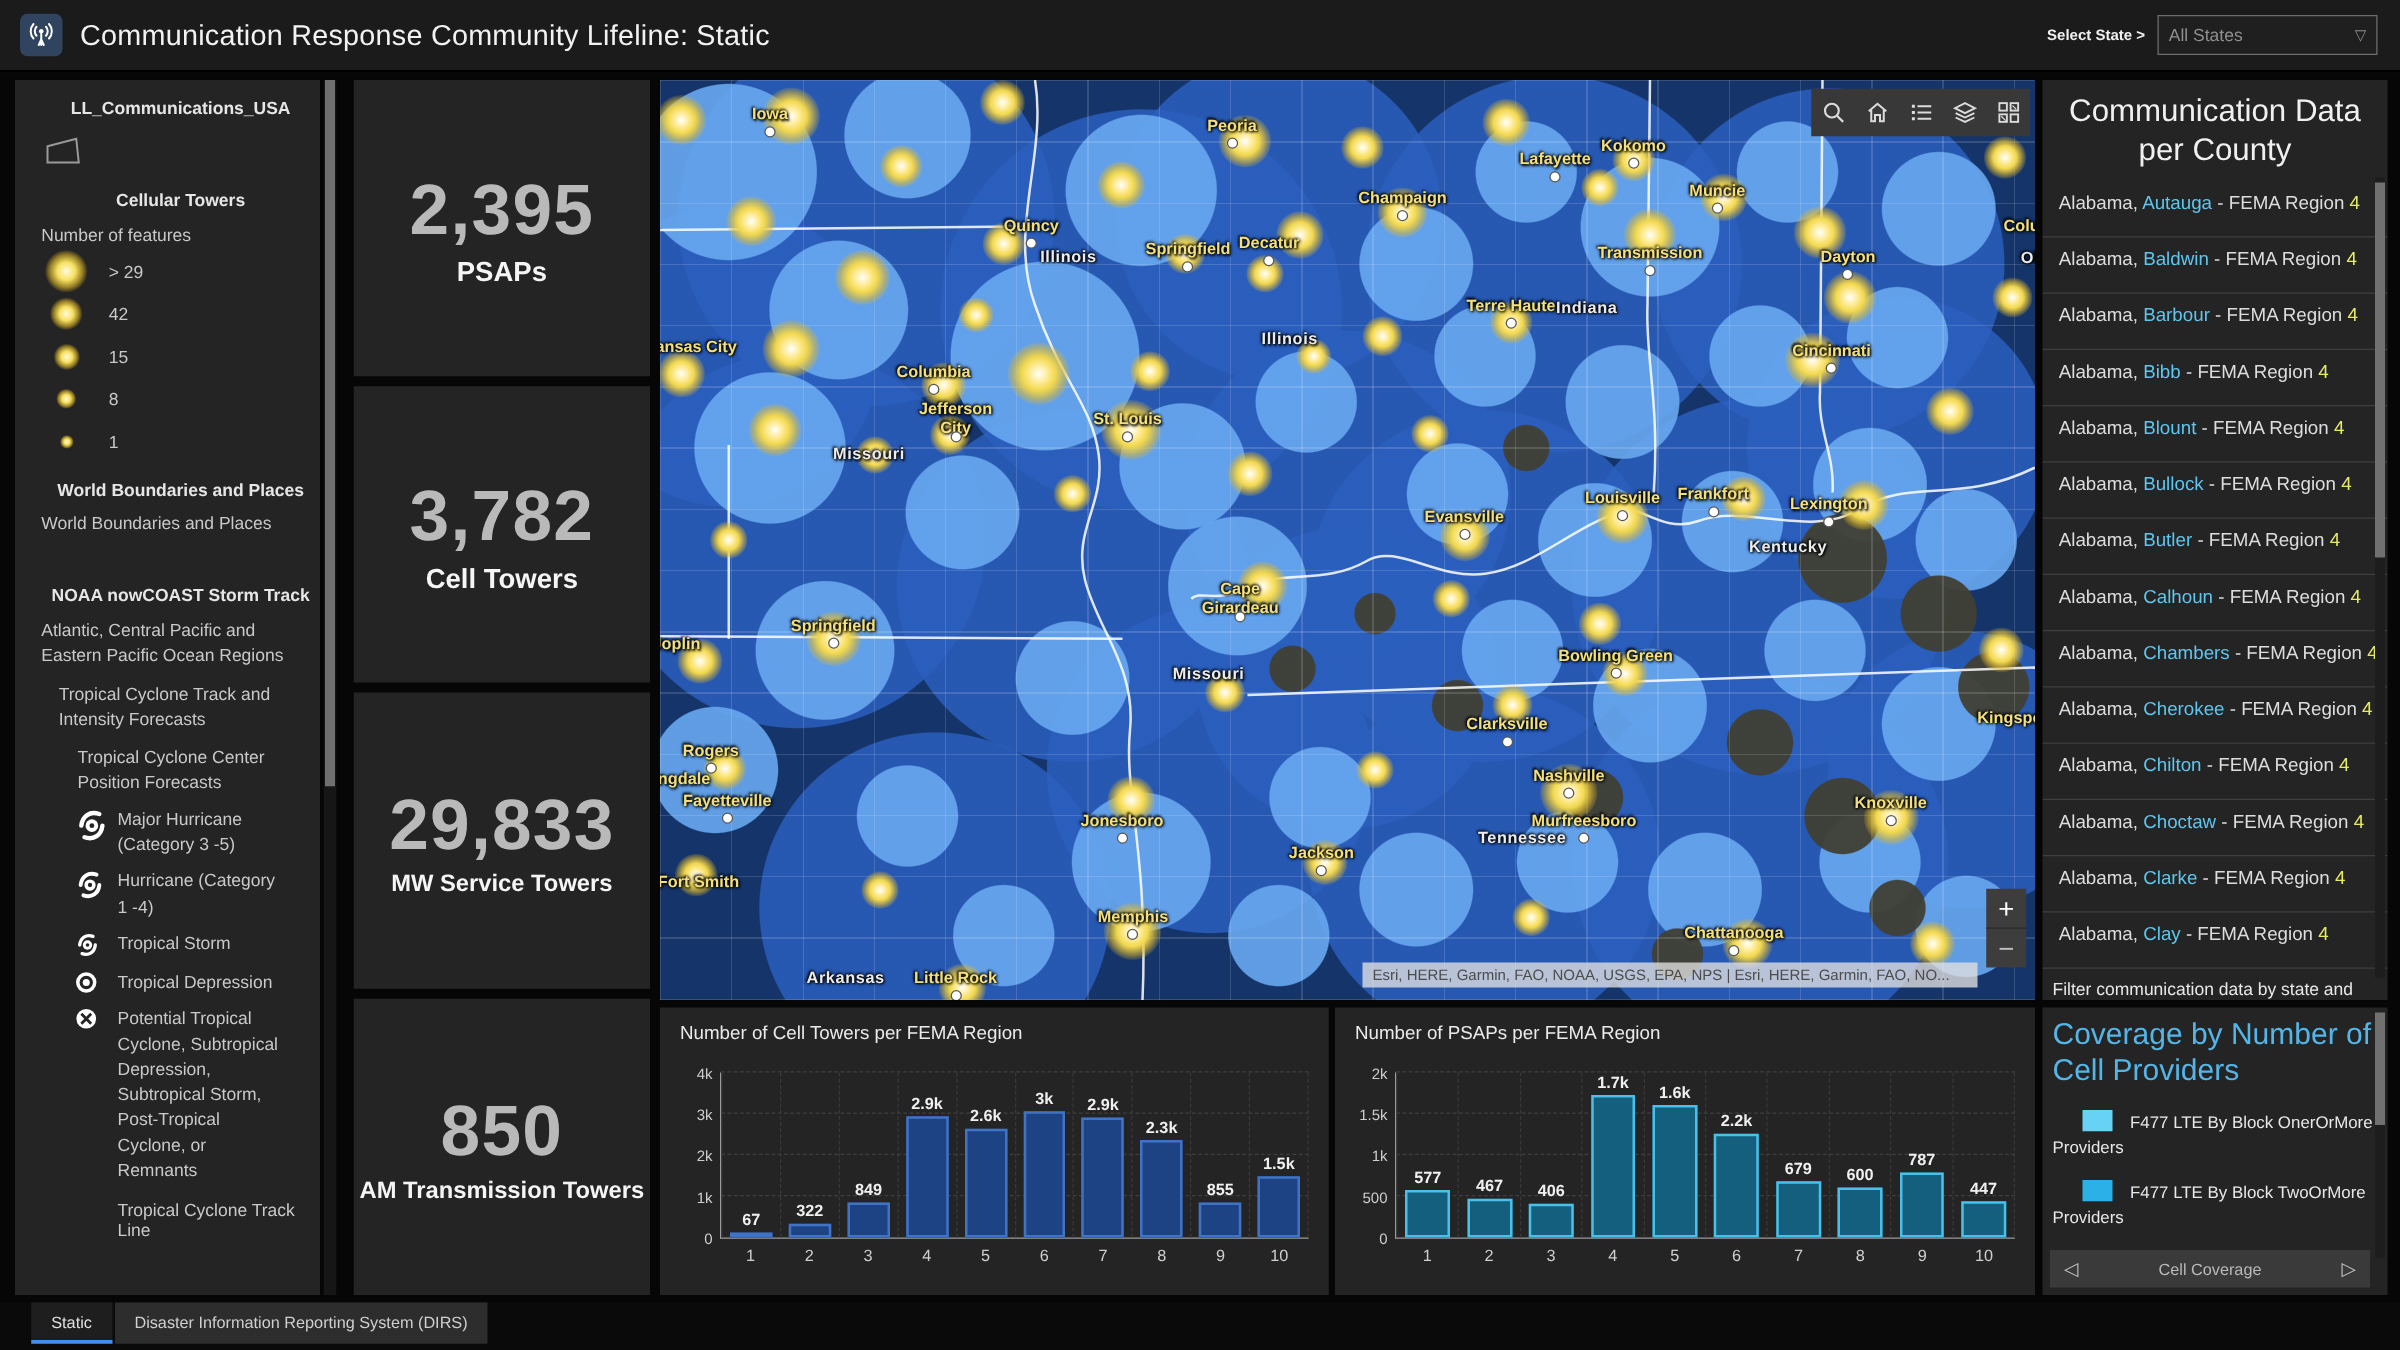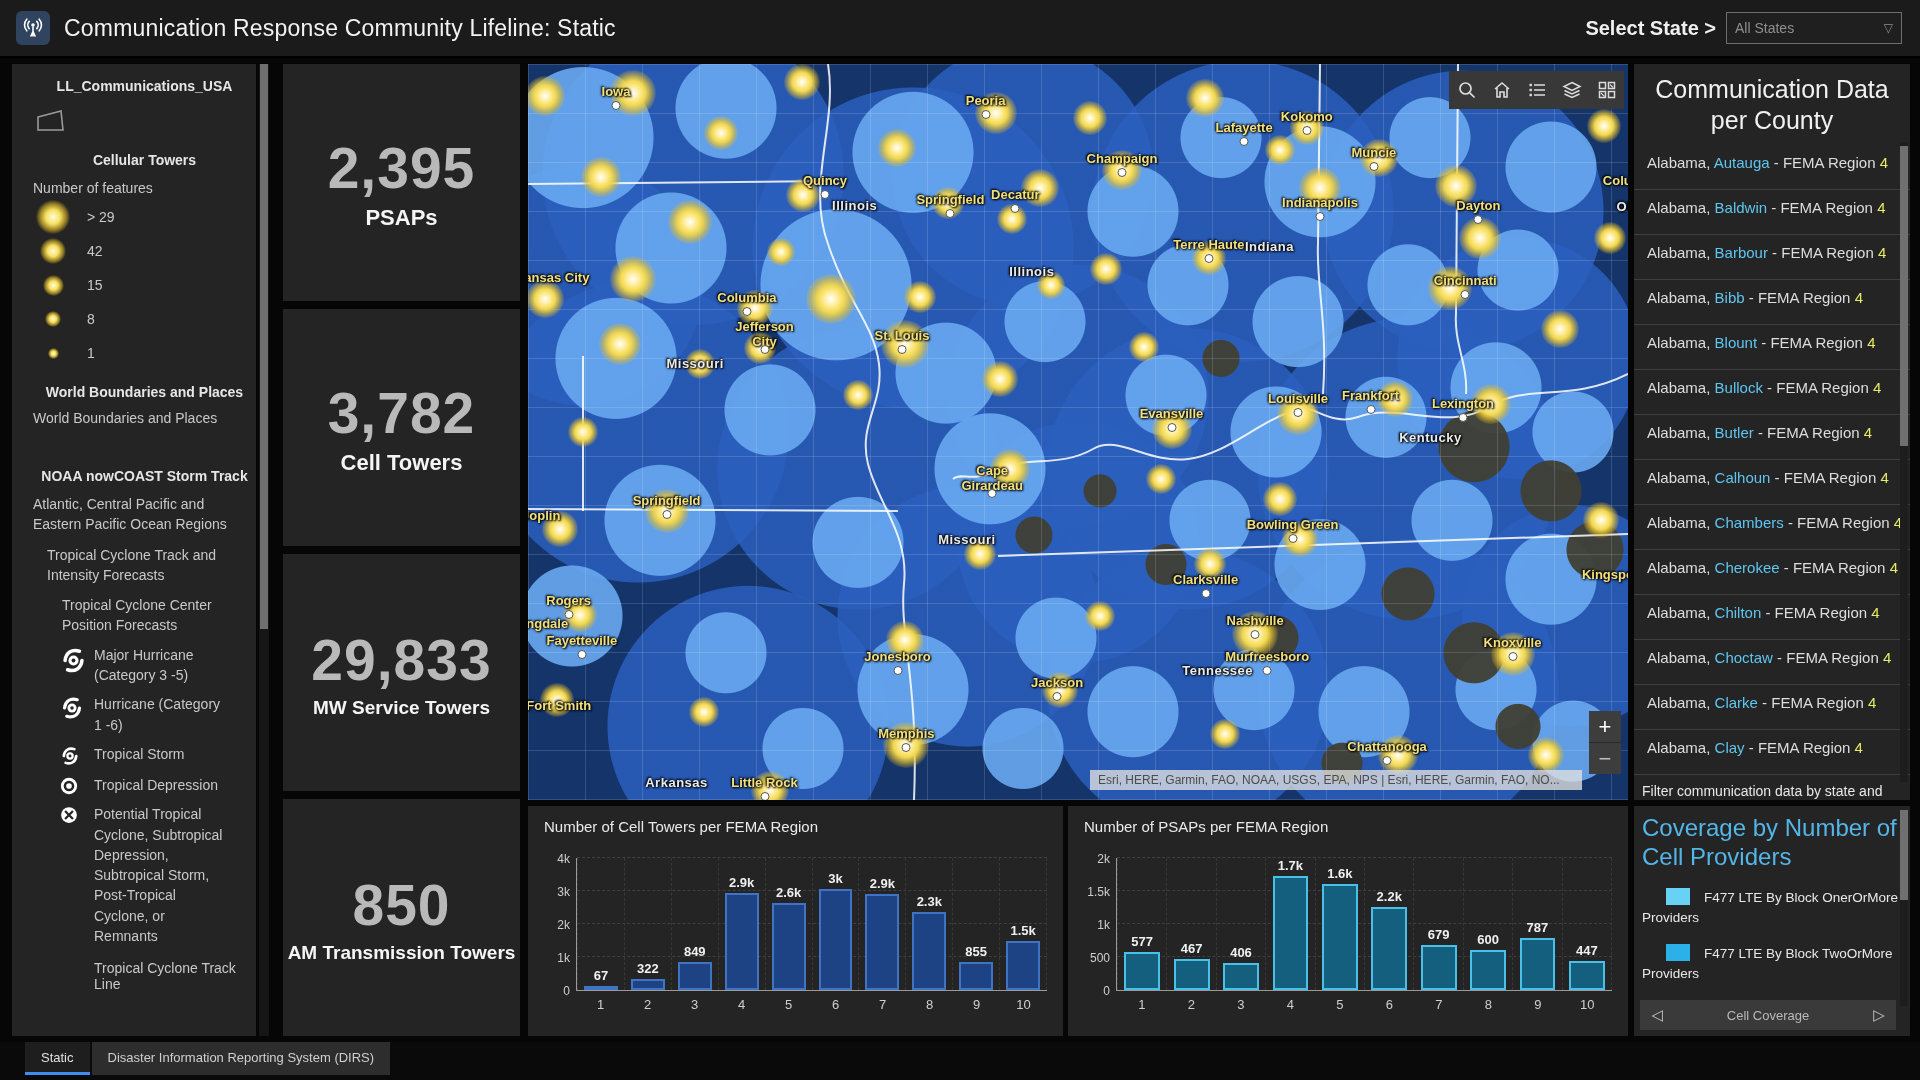--- a/index.html
+++ b/index.html
@@ -3,21 +3,21 @@
 <meta charset="utf-8">
 <style>
   html,body{margin:0;padding:0;background:#060606;width:1920px;height:1080px;overflow:hidden;
     font-family:"Liberation Sans","DejaVu Sans",sans-serif;-webkit-font-smoothing:antialiased;}
   .abs{position:absolute;}
   
   #header{position:absolute;left:0;top:0;width:1920px;height:56px;background:#1b1b1b;border-bottom:2px solid #000;display:flex;align-items:center;}
   #logo{width:34px;height:34px;margin-left:16px;border-radius:6px;background:#31445f;display:flex;align-items:center;justify-content:center;}
   #app-title{color:#f2f2f2;font-size:23px;margin-left:14px;letter-spacing:.2px;}
   #state-area{position:absolute;right:18px;top:0;height:56px;display:flex;align-items:center;gap:10px;}
-  #state-label{color:#f0f0f0;font-size:20px;font-weight:bold;}
+  #state-label{color:#f0f0f0;font-size:12px;font-weight:bold;}
   #state-select{width:158px;height:30px;border:1px solid #6e6e6e;background:#1f1f1f;color:#8f8f8f;font-size:14px;display:flex;align-items:center;padding:0 8px;justify-content:space-between;cursor:pointer;}
   
   .panel{position:absolute;background:#242424;}
   
   #sidebar{left:12px;top:64px;width:244px;height:972px;padding:14px 0 0 21px;box-sizing:border-box;color:#c9c9c9;font-size:14px;overflow:hidden;}
   #sidebar .b{font-weight:bold;color:#e6e6e6;text-align:center;}
   #sidebar .gap{height:16px;}
   .feat-row{display:flex;align-items:center;height:34px;margin-left:2px;}
   .glow{border-radius:50%;background:radial-gradient(circle,#fffbe0 0%,#f6e160 30%,rgba(222,182,36,.6) 55%,rgba(200,160,20,0) 72%);flex:0 0 auto;}
   .ind1{margin-left:14px;}
@@ -179,21 +179,21 @@
       </div>
       <div class="storm-row">
         <span class="storm-ic">
           <svg width="24" height="24" viewBox="0 0 32 32">
             <path d="M23 5 C14 2 7 7 6 16" stroke="#fff" stroke-width="4.2" fill="none" stroke-linecap="round"></path>
             <path d="M9 27 C18 30 25 25 26 16" stroke="#fff" stroke-width="4.2" fill="none" stroke-linecap="round"></path>
             <circle cx="16" cy="16" r="6" fill="#fff"></circle>
             <circle cx="16" cy="16" r="2.3" fill="#242424"></circle>
           </svg>
         </span>
-        <span class="storm-lb">Hurricane (Category 1 -6)</span>
+        <span class="storm-lb">Hurricane (Category 1 -4)</span>
       </div>
       <div class="storm-row">
         <span class="storm-ic">
           <svg width="20" height="20" viewBox="0 0 32 32">
             <path d="M23 5 C14 2 7 7 6 16" stroke="#fff" stroke-width="4.2" fill="none" stroke-linecap="round"></path>
             <path d="M9 27 C18 30 25 25 26 16" stroke="#fff" stroke-width="4.2" fill="none" stroke-linecap="round"></path>
             <circle cx="16" cy="16" r="6" fill="#fff"></circle>
             <circle cx="16" cy="16" r="2.3" fill="#242424"></circle>
           </svg>
         </span>
@@ -341,21 +341,21 @@
       <div class="cdot" style="left: 76.9%; top: 11.9%;"></div>
       <div class="mlabel city" style="left: 54%; top: 12.8%;">Champaign</div>
       <div class="cdot" style="left: 54%; top: 12.8%;"></div>
       <div class="mlabel city" style="left: 27%; top: 15.8%;">Quincy</div>
       <div class="cdot" style="left: 27%; top: 15.8%;"></div>
       <div class="mlabel state" style="left: 29.7%; top: 19.2%;">Illinois</div>
       <div class="mlabel city" style="left: 38.4%; top: 18.3%;">Springfield</div>
       <div class="cdot" style="left: 38.4%; top: 18.3%;"></div>
       <div class="mlabel city" style="left: 44.3%; top: 17.6%;">Decatur</div>
       <div class="cdot" style="left: 44.3%; top: 17.6%;"></div>
-      <div class="mlabel city" style="left: 72%; top: 18.7%;">Indianapolis</div>
+      <div class="mlabel city" style="left: 72%; top: 18.7%;">Transmission</div>
       <div class="cdot" style="left: 72%; top: 18.7%;"></div>
       <div class="mlabel city" style="left: 86.4%; top: 19.2%;">Dayton</div>
       <div class="cdot" style="left: 86.4%; top: 19.2%;"></div>
       <div class="mlabel city" style="left: 100.6%; top: 15.7%;">Columbus</div>
       <div class="mlabel state" style="left: 100.4%; top: 19.3%;">Ohio</div>
       <div class="mlabel city" style="left: 61.9%; top: 24.4%;">Terre Haute</div>
       <div class="cdot" style="left: 61.9%; top: 24.4%;"></div>
       <div class="mlabel state" style="left: 67.4%; top: 24.7%;">Indiana</div>
       <div class="mlabel state" style="left: 45.8%; top: 28.1%;">Illinois</div>
       <div class="mlabel city" style="left: 85.2%; top: 29.4%;">Cincinnati</div>

